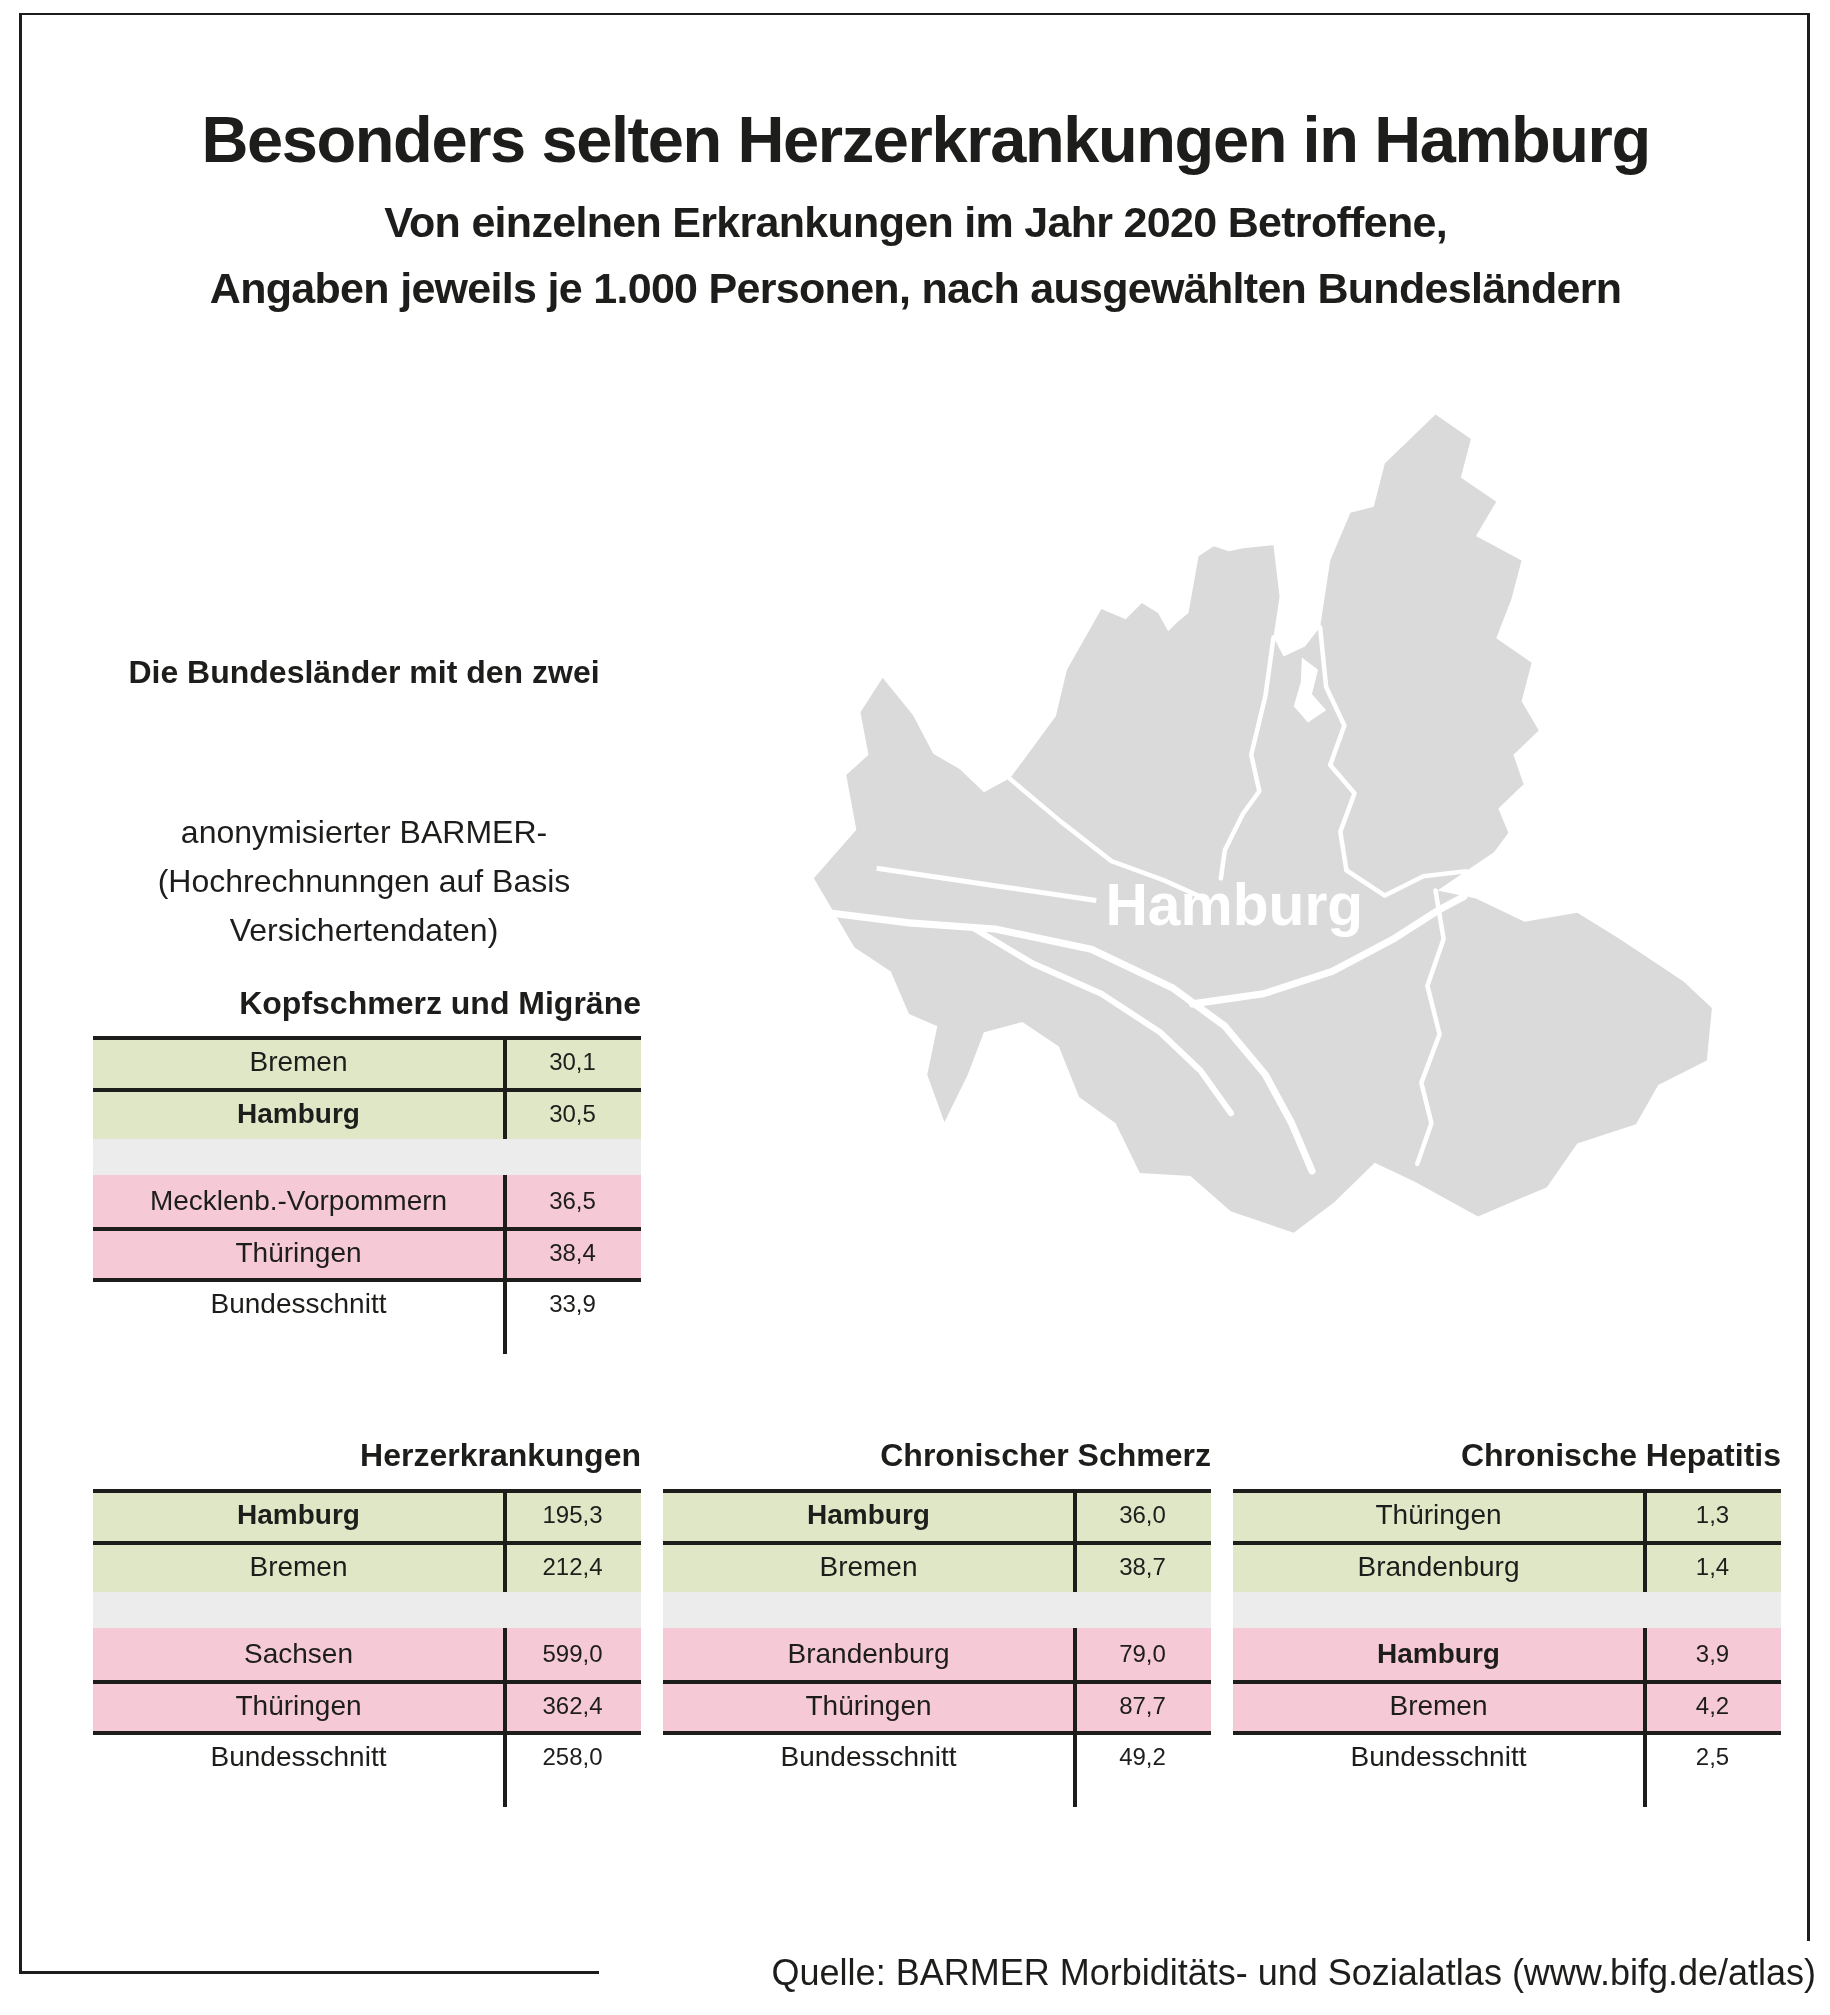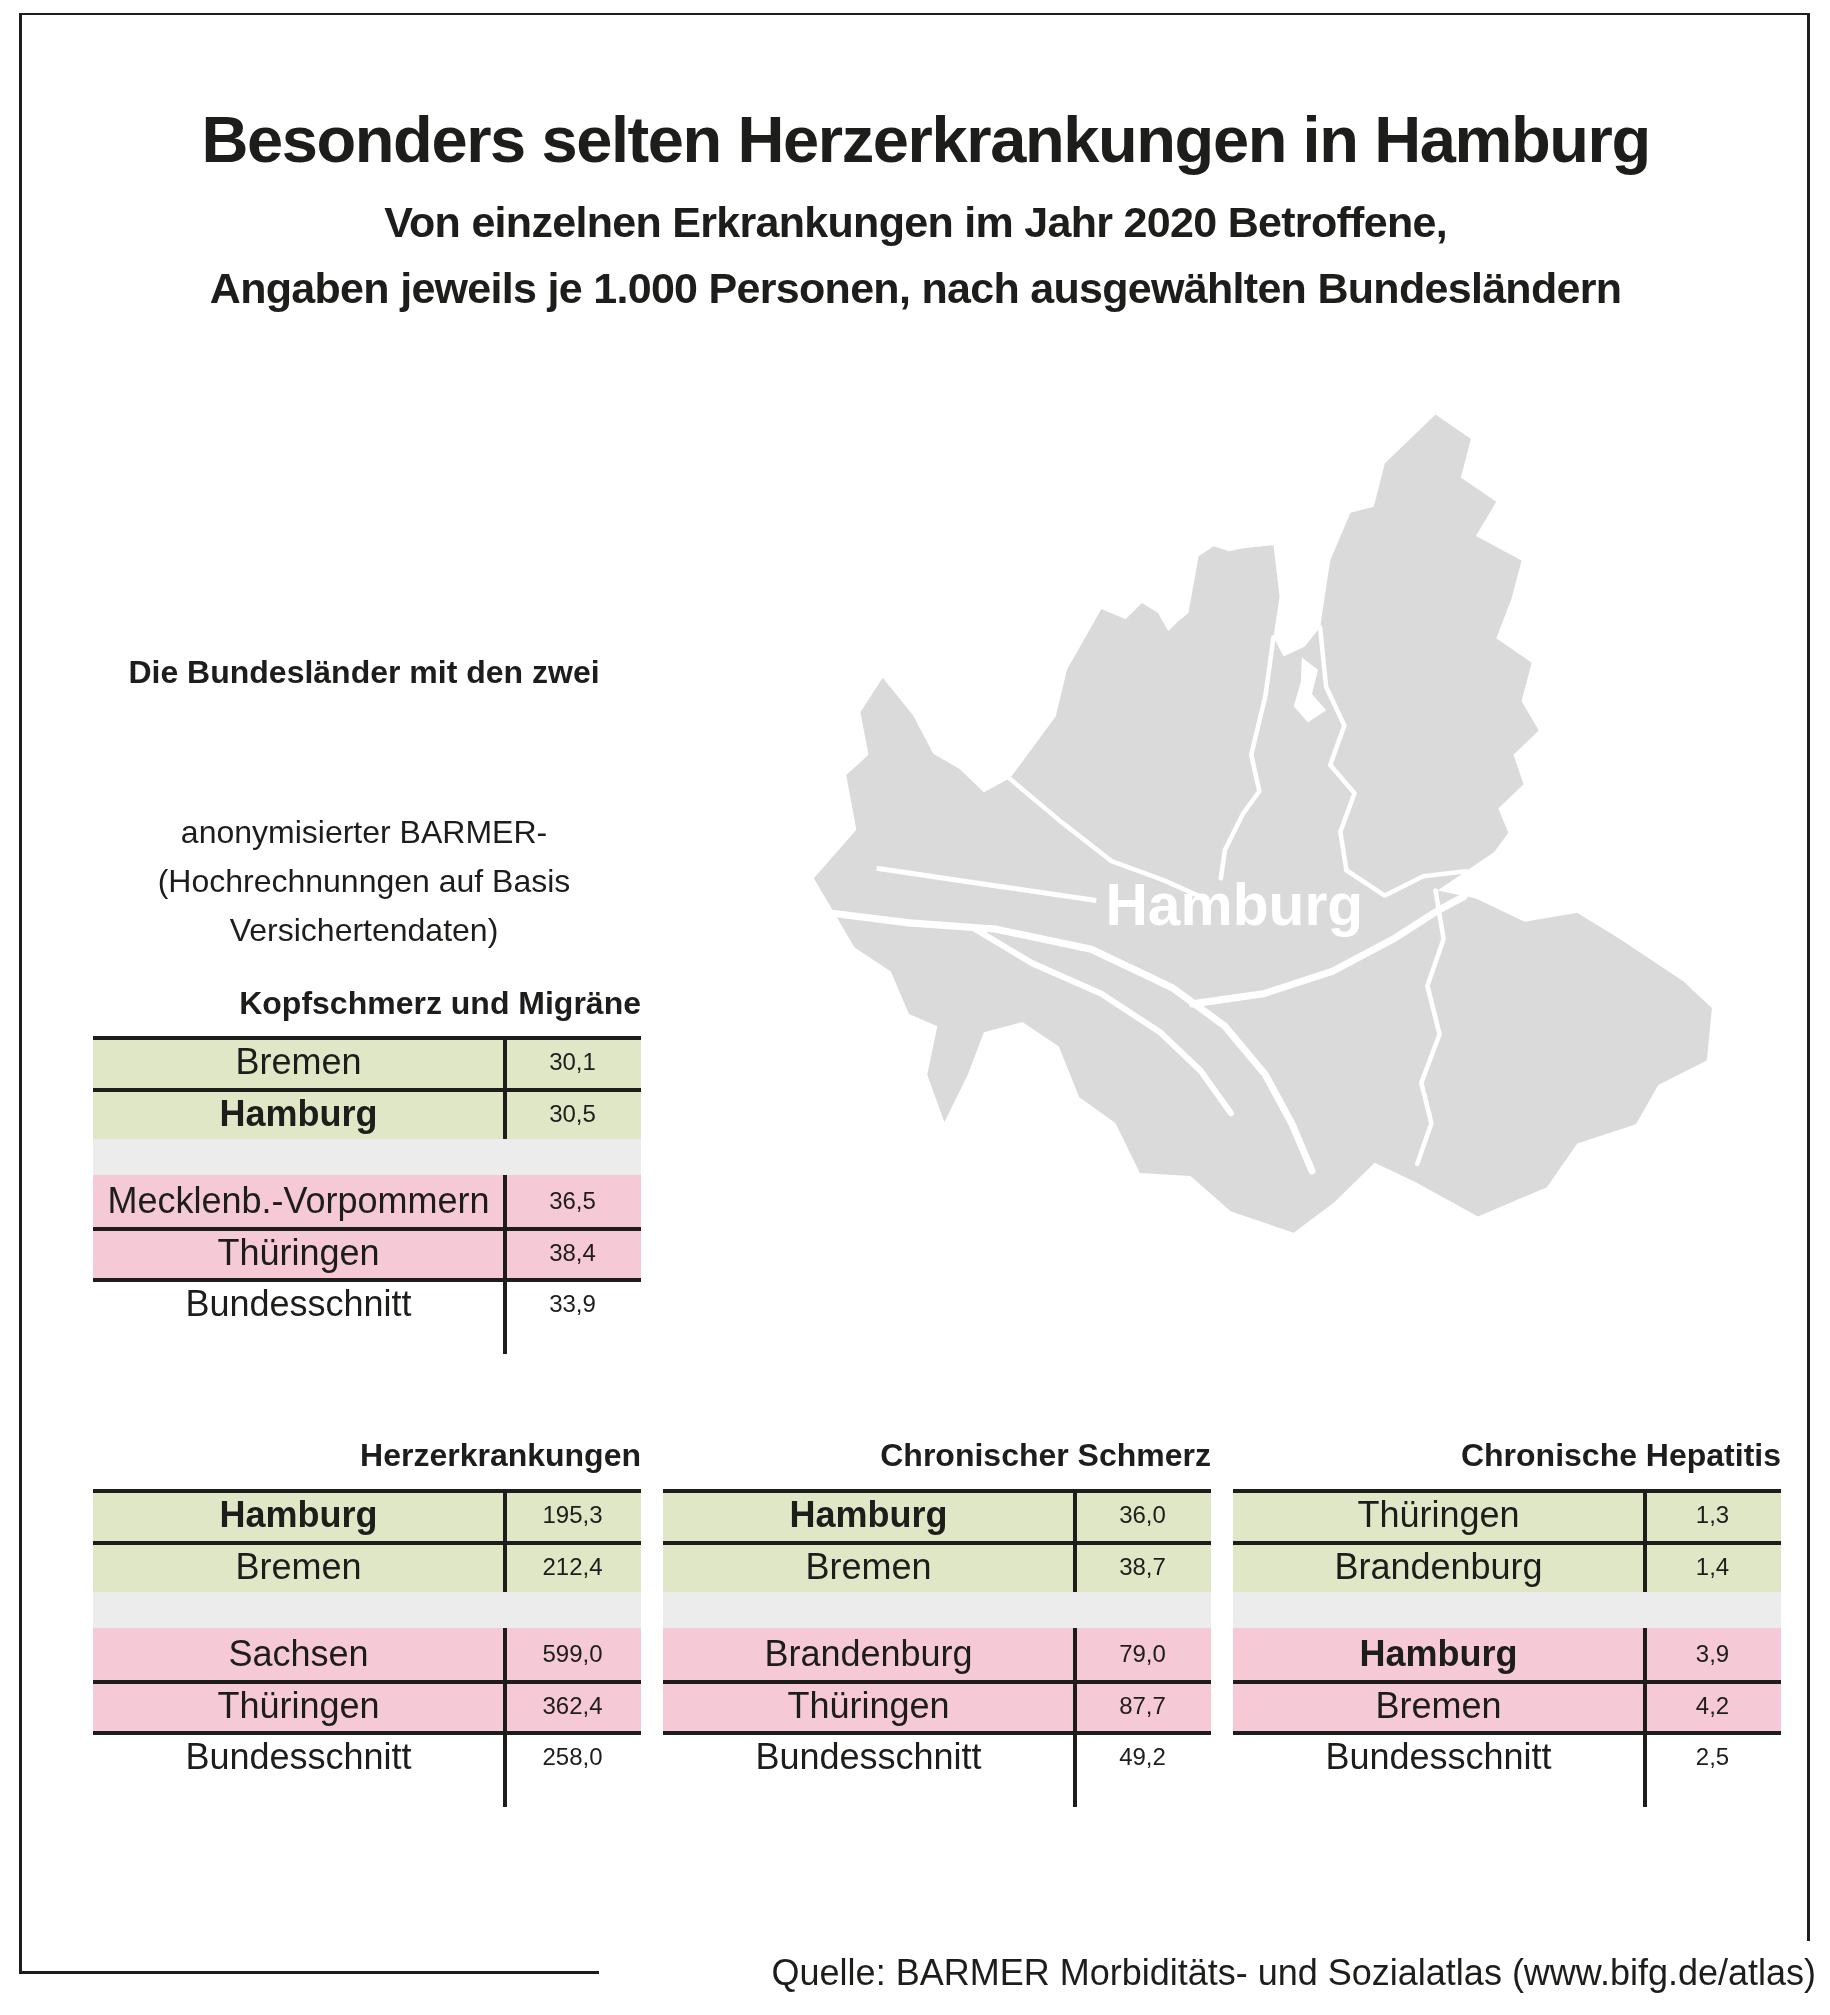--- a/index.html
+++ b/index.html
@@ -26,21 +26,21 @@
   
   .note { left:89px; width:550px; text-align:center; line-height:49px; font-size:32px; }
   .note.bold { top:648px; font-weight:700; }
   .note.reg  { top:808px; font-weight:400; }
 
   
   .tbl-title { width:548px; text-align:right; font-size:32px; font-weight:700; }
   .tbl { position:absolute; width:548px; }
   .trow { position:absolute; left:0; width:548px; display:flex; }
   .trow .name { width:411px; display:flex; align-items:center; justify-content:center;
-                font-size:36px; }
+                font-size:28px; }
   .trow .val  { width:137px; display:flex; align-items:center; justify-content:center;
                 font-size:24px; }
   .bold { font-weight:700; }
   .band { position:absolute; left:0; width:548px; }
   .green  { background:#e0e7c6; }
   .pink   { background:#f5cad6; }
   .spacer { background:#ececec; }
   .hline { position:absolute; left:0; width:548px; height:3.5px; background:#1d1d1b; }
   .vline { position:absolute; left:410px; width:3.5px; background:#1d1d1b; }
 

